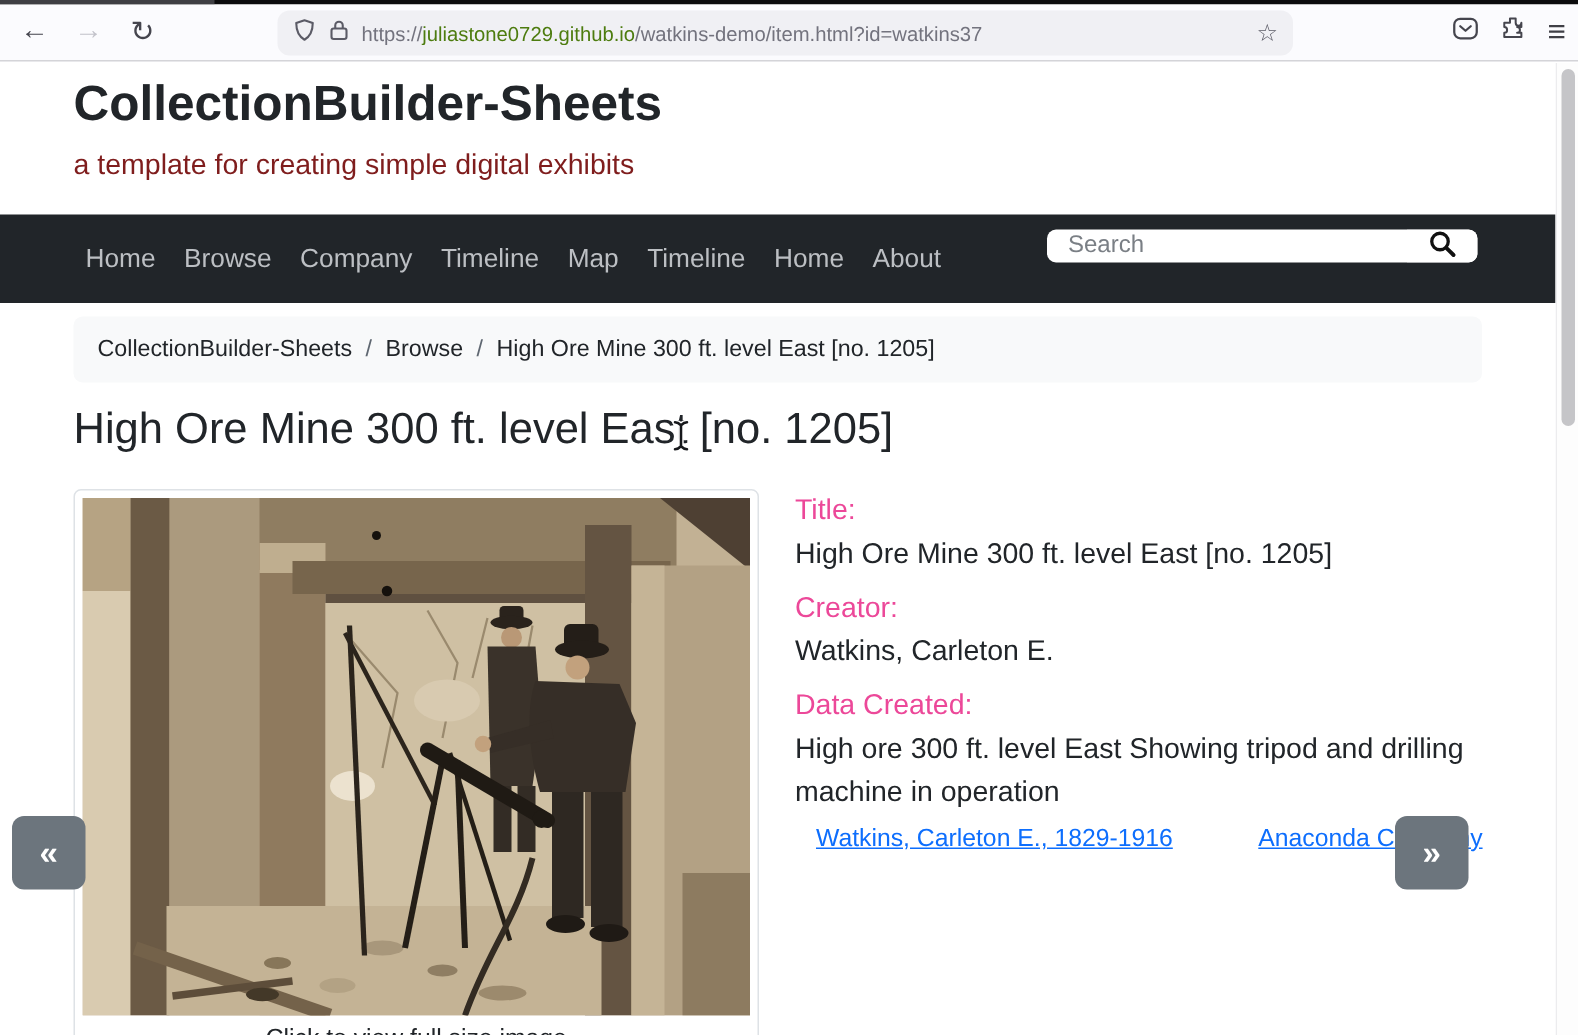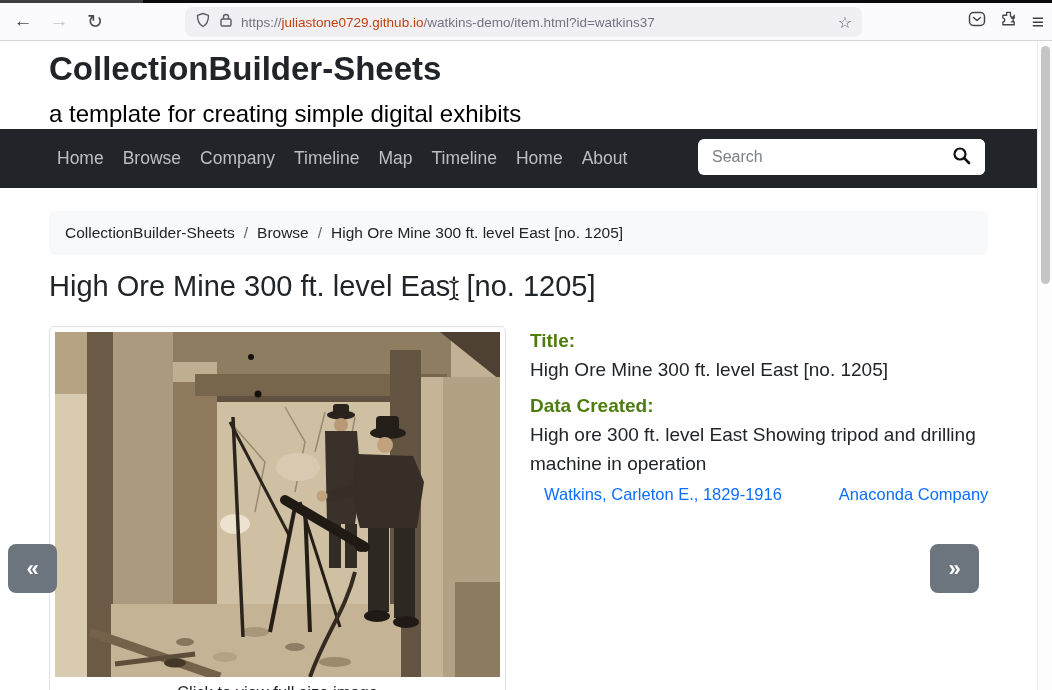--- a/index.html
+++ b/index.html
@@ -13,41 +13,41 @@
   .chrome { position:absolute; left:0; top:3px; width:1052px; height:38px; background:#fbfbfe;
             border-bottom:1px solid #d4d4d8; }
   .chrome-btn { position:absolute; top:2px; width:32px; height:32px; display:flex; align-items:center;
                 justify-content:center; border-radius:6px; font-size:19px; color:#45454e; cursor:default; }
   .chrome-btn.disabled { color:#c3c3cb; }
   .urlbar { position:absolute; left:185px; top:4px; width:677px; height:30px; background:#f0f0f4;
             border-radius:8px; display:flex; align-items:center; padding:0 10px; }
   .urlbar svg { flex:0 0 auto; }
   .url-text { font-size:13.5px; color:#73737e; margin-left:8px; white-space:nowrap; flex:1 1 auto;
               overflow:hidden; }
-  .url-text .host { color:#c2410c; }
+  .url-text .host { color:#4d7c0f; }
   .url-star { font-size:16px; color:#5b5b66; margin-left:8px; }
   .chrome-right { position:absolute; right:8px; top:2px; height:32px; display:flex; align-items:center; gap:14px; }
   .hamburger { font-size:21px; color:#3f3f46; line-height:1; }
 
   
   .scrollbar { position:absolute; right:0; top:42px; width:15px; height:648px; background:#fdfdfd;
                border-left:1px solid #ececee; }
   .scroll-thumb { position:absolute; left:3px; top:4px; width:9px; height:238px; background:#c5c5c8;
                   border-radius:5px; }
 
   
   .page { position:absolute; left:0; top:42px; width:1037px; height:648px; background:#fff; overflow:hidden; }
 
   .site-title { position:absolute; left:49px; top:8px; font-size:33px; font-weight:700; color:#212529; }
-  .site-tagline { position:absolute; left:49px; top:58px; font-size:24px; color:#000000; }
-
-  .navbar { position:absolute; left:0; top:87px; width:1037px; height:59px; background:#212529; }
+  .site-tagline { position:absolute; left:49px; top:58px; font-size:19px; color:#7f1d1d; }
+
+  .navbar { position:absolute; left:0; top:101px; width:1037px; height:59px; background:#212529; }
   .nav-links { position:absolute; left:57px; top:0; height:59px; display:flex; align-items:center; gap:19px; }
   .nav-link { font-size:17.5px; color:#bcbfc3; text-decoration:none; cursor:pointer; }
-  .search-form { position:absolute; left:698px; top:10px; width:287px; height:36px; background:#fff;
+  .search-form { position:absolute; left:698px; top:10px; width:287px; height:22px; background:#fff;
                  border-radius:6px; display:flex; align-items:center; overflow:hidden; }
   .search-input { flex:1 1 auto; height:100%; border:none; outline:none; background:transparent;
                   padding:0 14px; font-size:16px; color:#212529; font-family:"Liberation Sans",sans-serif; }
   .search-input::placeholder { color:#7a7f85; }
   .search-btn { flex:0 0 47px; height:100%; border:none; background:#fff; display:flex; align-items:center;
                 justify-content:center; cursor:pointer; }
 
   .breadcrumb { position:absolute; left:49px; top:169px; width:939px; height:44px; background:#f8f9fa;
                 border-radius:6px; display:flex; align-items:center; padding:0 16px; font-size:15.5px;
                 color:#212529; white-space:nowrap; }
@@ -58,24 +58,24 @@
   .cursor-overlay { position:absolute; left:447px; top:237px; }
 
   
   .image-card { position:absolute; left:49px; top:284px; width:457px; height:420px; background:#fff;
                 border:1px solid #dee2e6; border-radius:5px; padding:5px; cursor:pointer; }
   .photo { display:block; width:445px; height:345px; }
   .image-caption { margin-top:6px; text-align:center; font-size:16.5px; color:#212529; }
 
   
   .meta { position:absolute; left:530px; top:284px; width:460px; }
-  .meta-label { font-size:19px; font-weight:700; color:#4d7c0f; line-height:29px; }
+  .meta-label { font-size:19px; font-weight:400; color:#ec4899; line-height:29px; }
   .meta-value { font-size:19px; color:#212529; line-height:29px; margin-bottom:7px; }
   .subject-links { display:flex; gap:57px; padding-left:14px; margin-top:5px; }
-  .subject-link { font-size:16.5px; color:#0d6efd; cursor:pointer; white-space:nowrap; }
+  .subject-link { font-size:16.5px; color:#0d6efd; text-decoration:underline; cursor:pointer; white-space:nowrap; }
 
   
   .pager-btn { position:absolute; top:502px; width:49px; height:49px; background:#6c757d; border:none;
                border-radius:8px; color:#fff; font-size:22px; font-weight:600; display:flex;
                align-items:center; justify-content:center; cursor:pointer; z-index:5;
                font-family:"Liberation Sans",sans-serif; }
   .pager-prev { left:8px; }
   .pager-next { left:930px; }
 </style>
 </head>
@@ -246,20 +246,24 @@
       </svg>
       <div class="image-caption">Click to view full size image</div>
     </div>
 
     <div class="meta">
       <div>
         <div class="meta-label">Title:</div>
         <div class="meta-value">High Ore Mine 300 ft. level East [no. 1205]</div>
       </div>
       <div>
+        <div class="meta-label">Creator:</div>
+        <div class="meta-value">Watkins, Carleton E.</div>
+      </div>
+      <div>
         <div class="meta-label">Data Created:</div>
       </div>
       <div>
         <div class="meta-value">High ore 300 ft. level East Showing tripod and drilling machine in operation</div>
       </div>
       <div>
         <div class="subject-links">
           <a class="subject-link">Watkins, Carleton E., 1829-1916</a>
           <a class="subject-link">Anaconda Company</a>
         </div>

